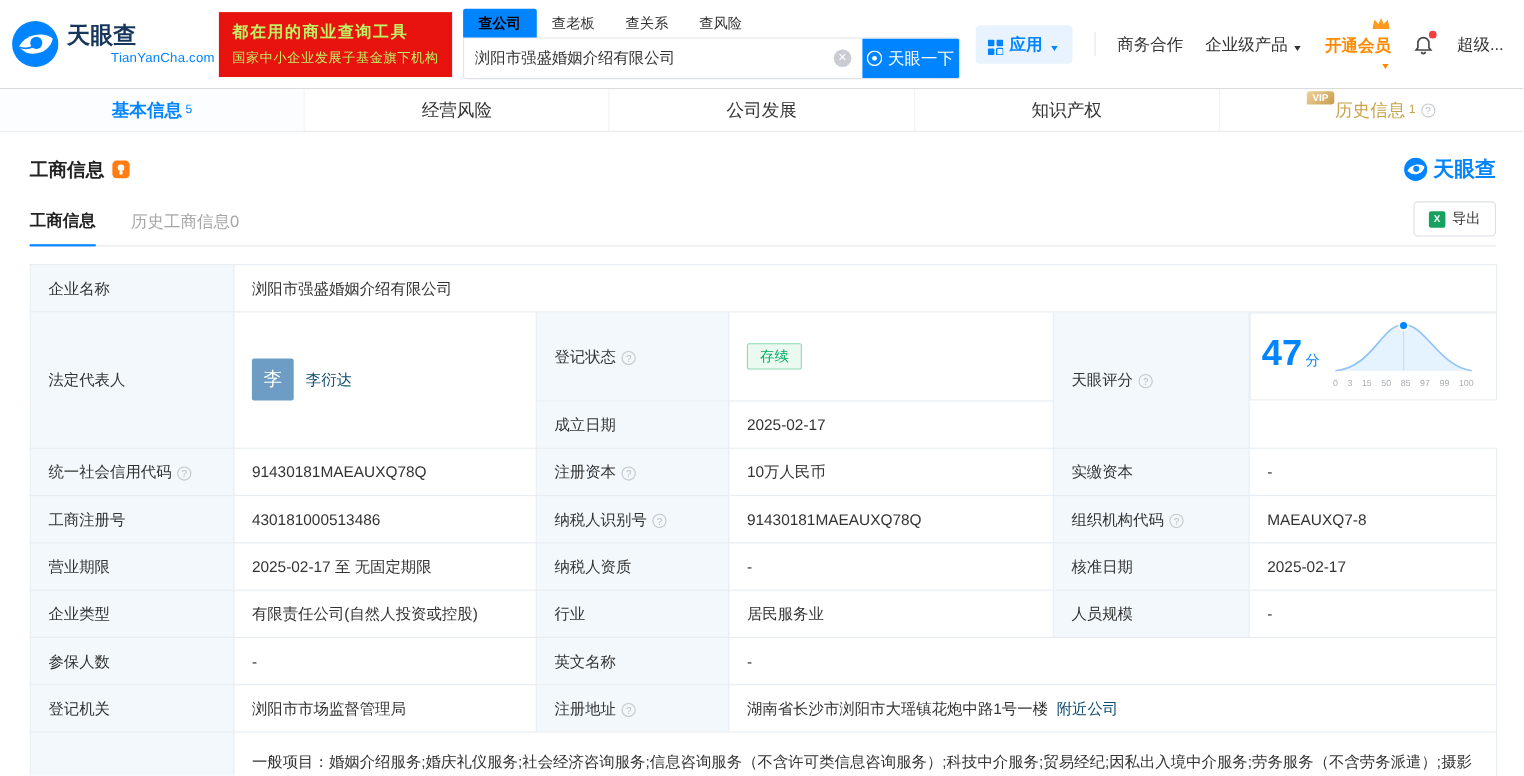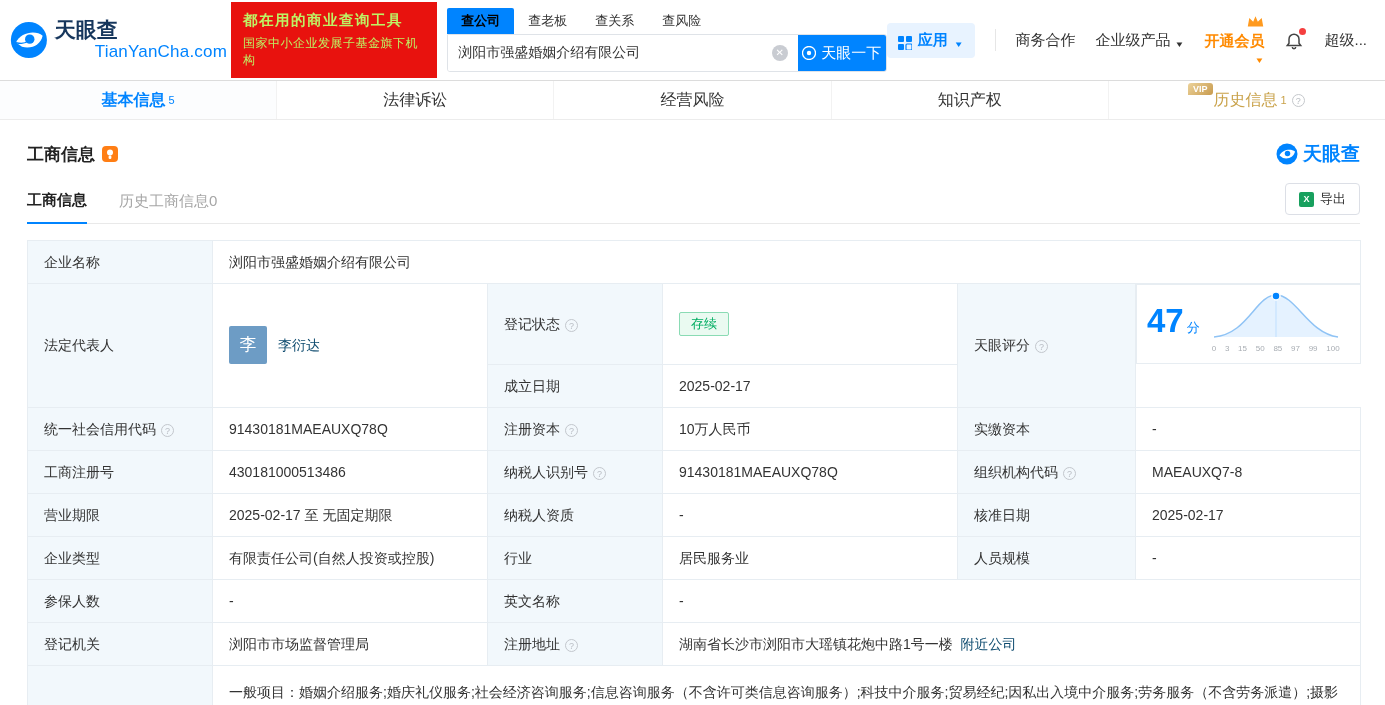--- a/index.html
+++ b/index.html
@@ -7,21 +7,21 @@
     width: 1385px; height: 705px; overflow: hidden;
     font-family: "Liberation Sans", "DejaVu Sans", sans-serif;
     background: #fff; color: #333; font-size: 14px;
   }
   a { text-decoration: none; }
 
   
   .header { display: flex; align-items: center; height: 80px; padding: 0 18px 0 10px; background: #fff; }
   .logo { display: flex; align-items: center; gap: 7px; min-width: 140px; }
   .logo-text .brand { font-size: 21px; font-weight: bold; color: #16365c; line-height: 24px; }
-  .logo-text .domain { font-size: 17px; color: #0084ff; letter-spacing: .2px; margin-left: 40px; }
+  .logo-text .domain { font-size: 12px; color: #0084ff; letter-spacing: .2px; margin-left: 40px; }
   .promo { background: #e8120e; color: #bef264; padding: 9px 12px; margin-left: 4px; }
   .promo .l1 { font-size: 14.5px; font-weight: bold; letter-spacing: 1.5px; }
   .promo .l2 { font-size: 12px; margin-top: 5px; letter-spacing: .5px; }
 
   .search-area { width: 452px; margin-left: 10px; }
   .search-tabs { display: flex; align-items: flex-end; height: 26px; font-size: 13px; }
   .search-tab { padding: 4px 14px; color: #333; cursor: pointer; }
   .search-tab.active { background: #0084ff; color: #000000; border-radius: 2px 2px 0 0; font-weight: bold; }
   .search-box { display: flex; height: 38px; border: 1px solid #dfe3e8; border-radius: 0 3px 3px 3px; overflow: hidden; align-items: stretch; }
   .search-box input { flex: 1; border: none; outline: none; padding: 0 10px; font-size: 14px; color: #333; font-family: inherit; }
@@ -158,24 +158,24 @@
     </div>
   </div>
 </div>
 
 <div class="main-tabs">
   <div class="main-tab active">
     <span>基本信息</span>
     <sup>5</sup>
   </div>
   <div class="main-tab">
-    <span>法律诉讼</span>
+    <span>经营风险</span>
   </div>
   <div class="main-tab">
-    <span>经营风险</span>
+    <span>公司发展</span>
   </div>
   <div class="main-tab">
     <span>知识产权</span>
   </div>
   <div class="main-tab gold">
     <span class="vip-tag">VIP</span>
     <span>历史信息</span>
     <sup>1</sup>
     <span class="q-circle">?</span>
   </div>

